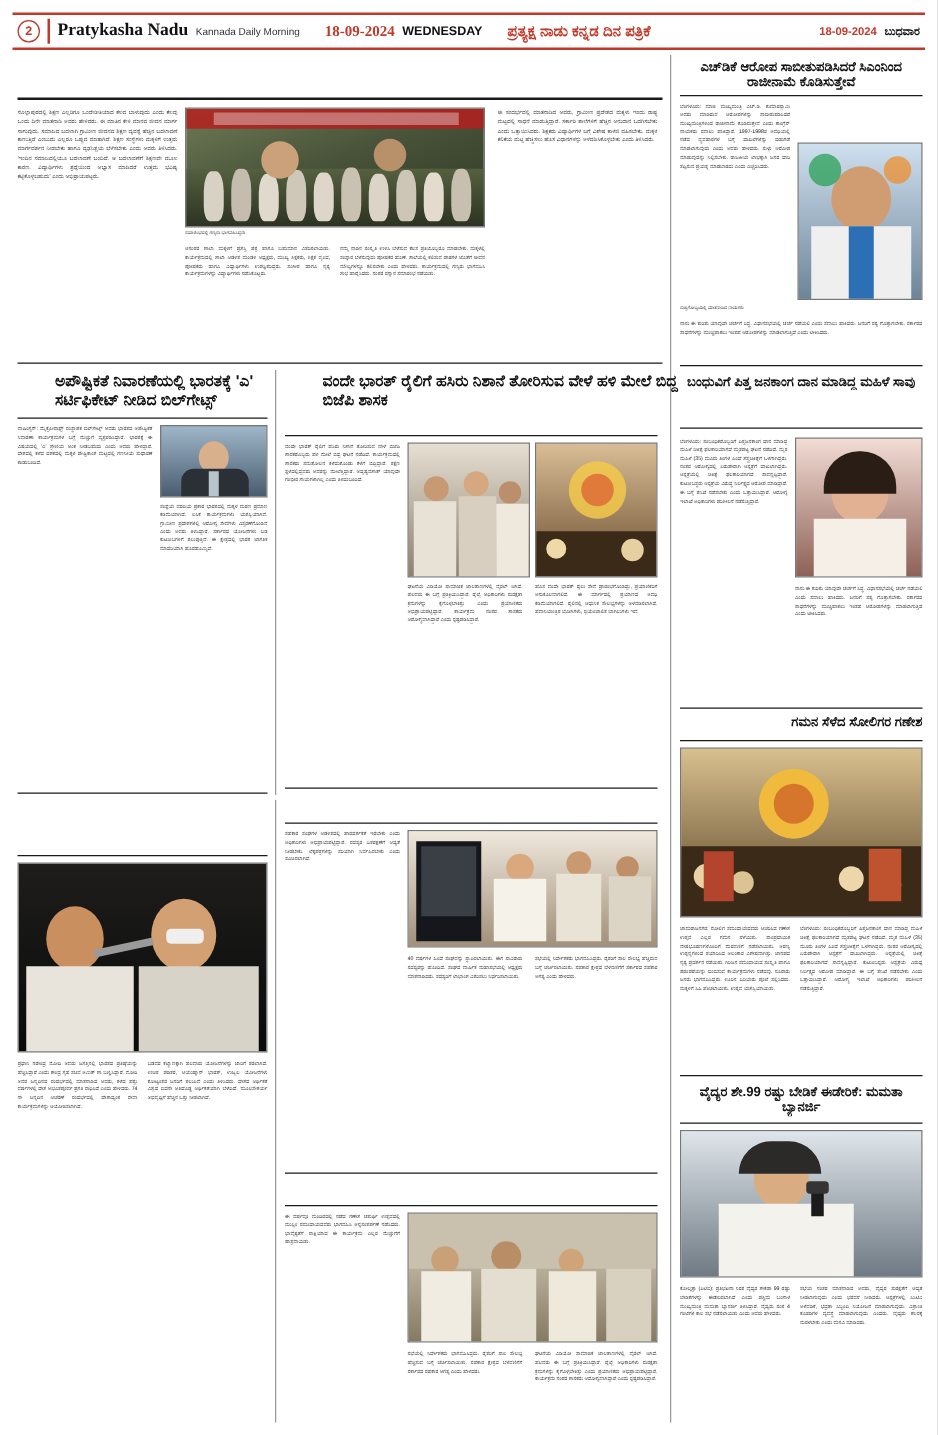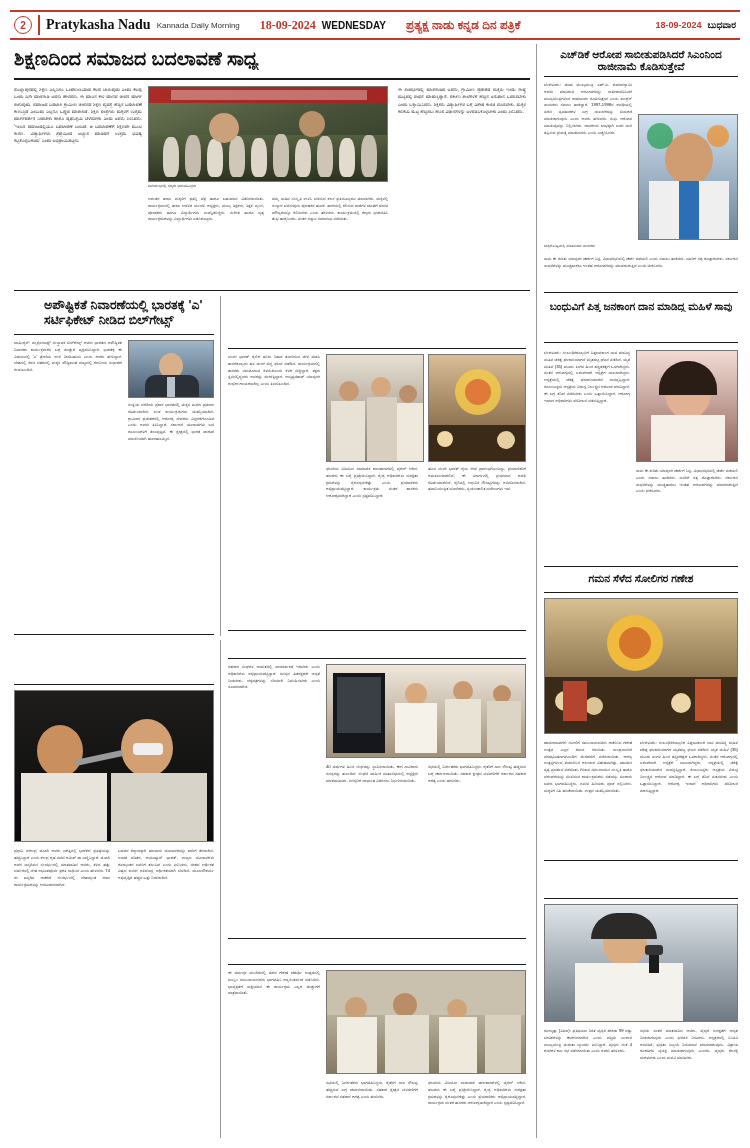--- a/index.html
+++ b/index.html
@@ -120,21 +120,20 @@
     <div class="mast-day">WEDNESDAY</div>
     <div class="mast-kn" style="margin-left:14px;">ಪ್ರತ್ಯಕ್ಷ ನಾಡು ಕನ್ನಡ ದಿನ ಪತ್ರಿಕೆ</div>
     <div class="mast-right">
       <div class="mast-date2">18-09-2024</div>
       <div class="mast-day2">ಬುಧವಾರ</div>
     </div>
   </div>
 
   <div class="rule-v" style="position:absolute; left:536px; top:44px; height:1094px;"></div>
 
-  <div class="headline h-big" style="position:absolute; left:14px; top:48px; width:516px;">ಶಿಕ್ಷಣದಿಂದ ಸಮಾಜದ ಬದಲಾವಣೆ ಸಾಧ್ಯ</div>
   <div class="rule-h" style="position:absolute; left:14px; top:78px; width:516px; height:1.5px;"></div>
 
   <div class="body-col s5" style="position:absolute; left:14px; top:86px; width:128px; height:196px;">ಸೊಲ್ಲಾಪುರದಲ್ಲಿ ಶಿಕ್ಷಣ ಎಲ್ಲರಿಗೂ ಒಂದೇರೀತಿಯಾದ ಕೆಲವ ಬಾಳುವುದು ಎಂದು ಕೆಲವು ಒಂದು ದಿನೇ ಮಾತನಾಡಿ ಅವರು ಹೇಳಿದರು. ಈ ಮಾತಿನ ಕೇಳಿ ಮಾನವ ಜೀವನ ಮಾರ್ಗ ಸಾಗುವುದು.
 
 ಸಮಾಜದ ಬದಲಾಗಿ ಗ್ರಾಮೀಣ ಜೀವನದ ಶಿಕ್ಷಣ ವ್ಯವಸ್ಥೆ ಹೆಚ್ಚಿನ ಬದಲಾವಣೆ ಕಾಣುತ್ತಿದೆ ಎಂಬುದು ಎಲ್ಲರೂ ಒಪ್ಪುವ ಮಾತಾಗಿದೆ. ಶಿಕ್ಷಣ ಸಂಸ್ಥೆಗಳು ಮಕ್ಕಳಿಗೆ ಉತ್ತಮ ಮಾರ್ಗದರ್ಶನ ನೀಡಬೇಕು ಹಾಗೂ ದೃಢನಿಶ್ಚಯ ಬೆಳೆಸಬೇಕು ಎಂದು ಅವರು ತಿಳಿಸಿದರು.
 
 'ಇಂದಿನ ಸಮಾಜದಲ್ಲಿಯೂ ಬದಲಾವಣೆ ಬಂದಿದೆ. ಆ ಬದಲಾವಣೆಗೆ ಶಿಕ್ಷಣವೇ ಮೂಲ ಕಾರಣ. ವಿದ್ಯಾರ್ಥಿಗಳು ಶ್ರದ್ಧೆಯಿಂದ ಅಭ್ಯಾಸ ಮಾಡಿದರೆ ಉತ್ತಮ ಭವಿಷ್ಯ ಕಟ್ಟಿಕೊಳ್ಳಬಹುದು' ಎಂದು ಅಭಿಪ್ರಾಯಪಟ್ಟರು.</div>
 
   <div class="photo ph-grad-a" style="left:148px; top:86px; width:240px; height:96px;">
     <div style="position:absolute;left:0;top:0;width:100%;height:16px;background:rgba(180,30,30,.85);"></div>
@@ -180,20 +179,21 @@
   </div>
 
   <div class="body-col" style="position:absolute; left:128px; top:402px; width:86px; height:224px;">ಸಂಸ್ಥೆಯ ವರದಿಯ ಪ್ರಕಾರ ಭಾರತದಲ್ಲಿ ಮಕ್ಕಳ ಮರಣ ಪ್ರಮಾಣ ಕಡಿಮೆಯಾಗಿದೆ. ಲಸಿಕೆ ಕಾರ್ಯಕ್ರಮಗಳು ಯಶಸ್ವಿಯಾಗಿವೆ. ಗ್ರಾಮೀಣ ಪ್ರದೇಶಗಳಲ್ಲಿ ಆರೋಗ್ಯ ಸೇವೆಗಳು ವಿಸ್ತರಣೆಗೊಂಡಿವೆ ಎಂದು ಅವರು ತಿಳಿಸಿದ್ದಾರೆ.
 
 ಸರ್ಕಾರದ ಯೋಜನೆಗಳು ಬಡ ಕುಟುಂಬಗಳಿಗೆ ತಲುಪುತ್ತಿವೆ. ಈ ಕ್ಷೇತ್ರದಲ್ಲಿ ಭಾರತ ಜಾಗತಿಕ ಮಾದರಿಯಾಗಿ ಹೊರಹೊಮ್ಮಿದೆ.</div>
 
   <div class="rule-h" style="position:absolute; left:14px; top:634px; width:200px;"></div>
 
   <div class="rule-v" style="position:absolute; left:220px; top:296px; height:340px;"></div>
 
+  <div class="headline h-mid" style="position:absolute; left:228px; top:298px; width:298px;">ವಂದೇ ಭಾರತ್ ರೈಲಿಗೆ ಹಸಿರು ನಿಶಾನೆ ತೋರಿಸುವ ವೇಳೆ ಹಳಿ ಮೇಲೆ ಬಿದ್ದ ಬಿಜೆಪಿ ಶಾಸಕ</div>
   <div class="rule-h" style="position:absolute; left:228px; top:348px; width:298px;"></div>
 
   <div class="body-col" style="position:absolute; left:228px; top:354px; width:92px; height:268px;">ವಂದೇ ಭಾರತ್ ರೈಲಿಗೆ ಹಸಿರು ನಿಶಾನೆ ತೋರಿಸುವ ವೇಳೆ ಬಿಜೆಪಿ ಶಾಸಕರೊಬ್ಬರು ಹಳಿ ಮೇಲೆ ಬಿದ್ದ ಘಟನೆ ನಡೆದಿದೆ.
 
 ಕಾರ್ಯಕ್ರಮದಲ್ಲಿ ಶಾಸಕರು ಸಮತೋಲನ ಕಳೆದುಕೊಂಡು ಕೆಳಗೆ ಬಿದ್ದಿದ್ದಾರೆ. ತಕ್ಷಣ ಸ್ಥಳದಲ್ಲಿದ್ದವರು ಅವರನ್ನು ಮೇಲೆತ್ತಿದ್ದಾರೆ. ಅದೃಷ್ಟವಶಾತ್ ಯಾವುದೇ ಗಂಭೀರ ಗಾಯಗಳಾಗಿಲ್ಲ ಎಂದು ತಿಳಿದುಬಂದಿದೆ.</div>
 
   <div class="photo ph-grad-b" style="left:326px; top:354px; width:98px; height:108px;">
     <div style="position:absolute;inset:0;background:linear-gradient(180deg,#e6dfd2,#8c8070);"></div>
     <div class="blob" style="left:12px;top:26px;width:20px;height:20px;background:#c89a74;"></div>
     <div class="blob" style="left:44px;top:22px;width:20px;height:20px;background:#d5a87f;"></div>
@@ -332,21 +332,21 @@
 
 ಆಸ್ಪತ್ರೆಯಲ್ಲಿ ಚಿಕಿತ್ಸೆ ಫಲಕಾರಿಯಾಗದೆ ಸಾವನ್ನಪ್ಪಿದ್ದಾರೆ. ಕುಟುಂಬಸ್ಥರು ಆಸ್ಪತ್ರೆಯ ವಿರುದ್ಧ ನಿರ್ಲಕ್ಷ್ಯದ ಆರೋಪ ಮಾಡಿದ್ದಾರೆ.
 
 ಈ ಬಗ್ಗೆ ತನಿಖೆ ನಡೆಸಬೇಕು ಎಂದು ಒತ್ತಾಯಿಸಿದ್ದಾರೆ. ಆರೋಗ್ಯ ಇಲಾಖೆ ಅಧಿಕಾರಿಗಳು ಪರಿಶೀಲನೆ ನಡೆಸುತ್ತಿದ್ದಾರೆ.</div>
   <div class="body-col" style="position:absolute; left:636px; top:468px; width:102px; height:94px;">ನಾನು ಈ ಕುರಿತು ಯಾವುದೇ ಚರ್ಚೆಗೆ ಸಿದ್ಧ. ವಿಧಾನಸಭೆಯಲ್ಲಿ ಚರ್ಚೆ ನಡೆಯಲಿ ಎಂದು ಸವಾಲು ಹಾಕಿದರು.
 
 ಜನರಿಗೆ ಸತ್ಯ ಗೊತ್ತಾಗಬೇಕು. ಸರ್ಕಾರದ ಸಾಧನೆಗಳನ್ನು ಮುಚ್ಚಿಹಾಕಲು ಇಂತಹ ಆರೋಪಗಳನ್ನು ಮಾಡಲಾಗುತ್ತಿದೆ ಎಂದು ಟೀಕಿಸಿದರು.</div>
 
   <div class="rule-h" style="position:absolute; left:544px; top:566px; width:194px;"></div>
 
-  <div class="headline h-sm" style="position:absolute; left:544px; top:572px; width:194px; text-align:center;">ಗಮನ ಸೆಳೆದ ಸೋಲಿಗರ ಗಣೇಶ</div>
+  <div class="headline h-sm" style="position:absolute; left:544px; top:572px; width:194px; text-align:right;">ಗಮನ ಸೆಳೆದ ಸೋಲಿಗರ ಗಣೇಶ</div>
   <div class="rule-h" style="position:absolute; left:544px; top:592px; width:194px;"></div>
 
   <div class="photo ph-grad-d" style="left:544px; top:598px; width:194px; height:136px;">
     <div style="position:absolute;inset:0;background:linear-gradient(180deg,#d8c08f,#5a4226);"></div>
     <div class="blob" style="left:62px;top:16px;width:56px;height:56px;background:#f0bb3d;"></div>
     <div class="blob" style="left:74px;top:28px;width:32px;height:32px;background:#d6762c;"></div>
     <div style="position:absolute;left:0;bottom:0;width:100%;height:56px;background:#3a2a17;"></div>
     <div class="blob" style="left:10px;bottom:22px;width:20px;height:20px;background:#e9d2a4;"></div>
     <div class="blob" style="left:40px;bottom:18px;width:18px;height:18px;background:#dcc394;"></div>
     <div class="blob" style="left:126px;bottom:20px;width:20px;height:20px;background:#edd6aa;"></div>
@@ -365,20 +365,21 @@
   <div class="body-col" style="position:absolute; left:640px; top:740px; width:98px; height:116px;">ಬೆಂಗಳೂರು: ಸಂಬಂಧಿಕರೊಬ್ಬರಿಗೆ ಪಿತ್ತಜನಕಾಂಗ ದಾನ ಮಾಡಿದ್ದ ಮಹಿಳೆ ಚಿಕಿತ್ಸೆ ಫಲಕಾರಿಯಾಗದೆ ಮೃತಪಟ್ಟ ಘಟನೆ ನಡೆದಿದೆ.
 
 ಮೃತ ಮಹಿಳೆ (35) ಮೂರು ತಿಂಗಳ ಹಿಂದೆ ಶಸ್ತ್ರಚಿಕಿತ್ಸೆಗೆ ಒಳಗಾಗಿದ್ದರು. ನಂತರ ಆರೋಗ್ಯದಲ್ಲಿ ಏರುಪೇರಾಗಿ ಆಸ್ಪತ್ರೆಗೆ ದಾಖಲಾಗಿದ್ದರು.
 
 ಆಸ್ಪತ್ರೆಯಲ್ಲಿ ಚಿಕಿತ್ಸೆ ಫಲಕಾರಿಯಾಗದೆ ಸಾವನ್ನಪ್ಪಿದ್ದಾರೆ. ಕುಟುಂಬಸ್ಥರು ಆಸ್ಪತ್ರೆಯ ವಿರುದ್ಧ ನಿರ್ಲಕ್ಷ್ಯದ ಆರೋಪ ಮಾಡಿದ್ದಾರೆ.
 
 ಈ ಬಗ್ಗೆ ತನಿಖೆ ನಡೆಸಬೇಕು ಎಂದು ಒತ್ತಾಯಿಸಿದ್ದಾರೆ. ಆರೋಗ್ಯ ಇಲಾಖೆ ಅಧಿಕಾರಿಗಳು ಪರಿಶೀಲನೆ ನಡೆಸುತ್ತಿದ್ದಾರೆ.</div>
 
   <div class="rule-h" style="position:absolute; left:544px; top:860px; width:194px;"></div>
 
+  <div class="headline h-sm" style="position:absolute; left:544px; top:868px; width:194px; text-align:center;">ವೈದ್ಯರ ಶೇ.99 ರಷ್ಟು ಬೇಡಿಕೆ ಈಡೇರಿಕೆ: ಮಮತಾ ಬ್ಯಾನರ್ಜಿ</div>
   <div class="rule-h" style="position:absolute; left:544px; top:898px; width:194px;"></div>
 
   <div class="photo ph-grad-j" style="left:544px; top:904px; width:194px; height:118px;">
     <div style="position:absolute;inset:0;background:linear-gradient(180deg,#dfe5ea,#6f7a84);"></div>
     <div class="blob" style="left:58px;top:14px;width:44px;height:48px;background:#d9ac82;"></div>
     <div style="position:absolute;left:46px;top:8px;width:66px;height:26px;background:#2b2a28;border-radius:30px 30px 0 0;"></div>
     <div style="position:absolute;left:30px;top:58px;width:108px;height:60px;background:#f4f2ec;"></div>
     <div style="position:absolute;left:104px;top:44px;width:10px;height:24px;background:#1b1b1b;"></div>
     <div style="position:absolute;left:100px;top:40px;width:18px;height:10px;background:#343434;border-radius:3px;"></div>
   </div>

